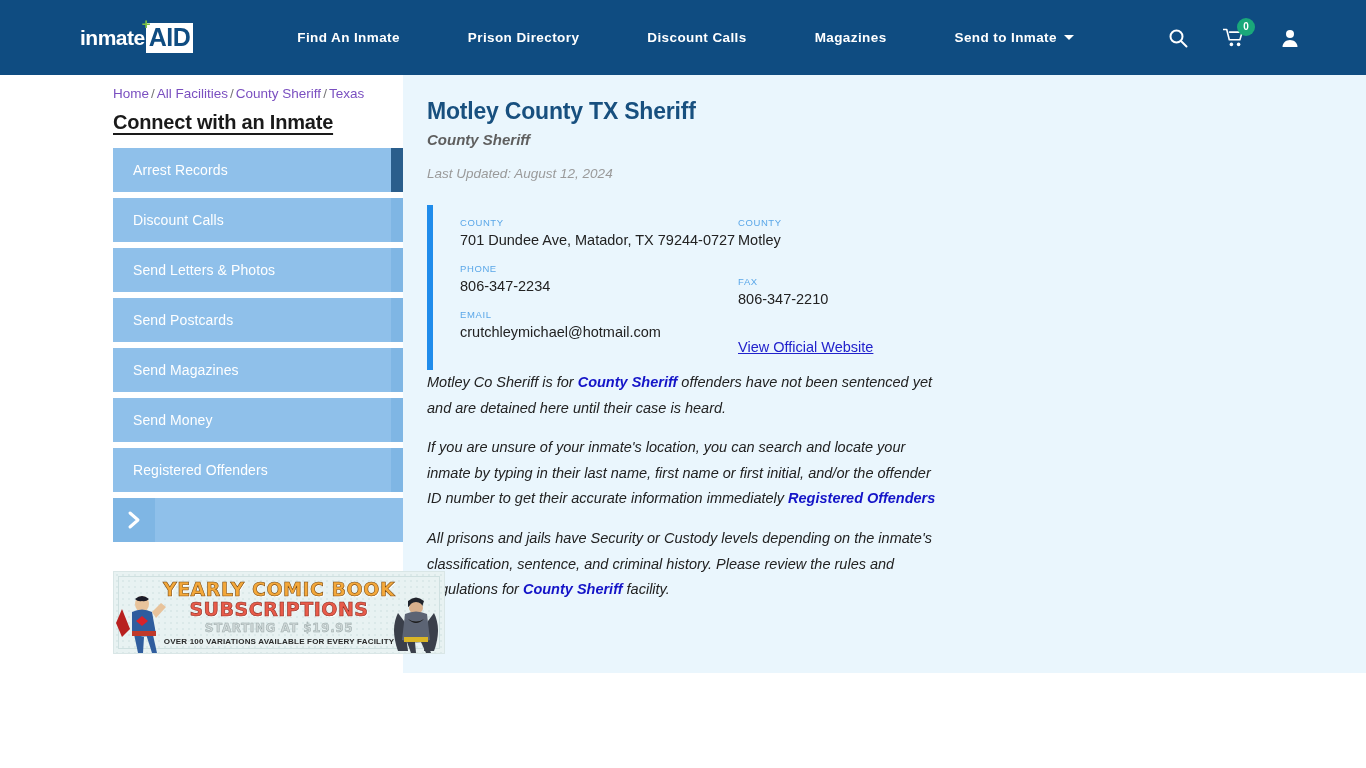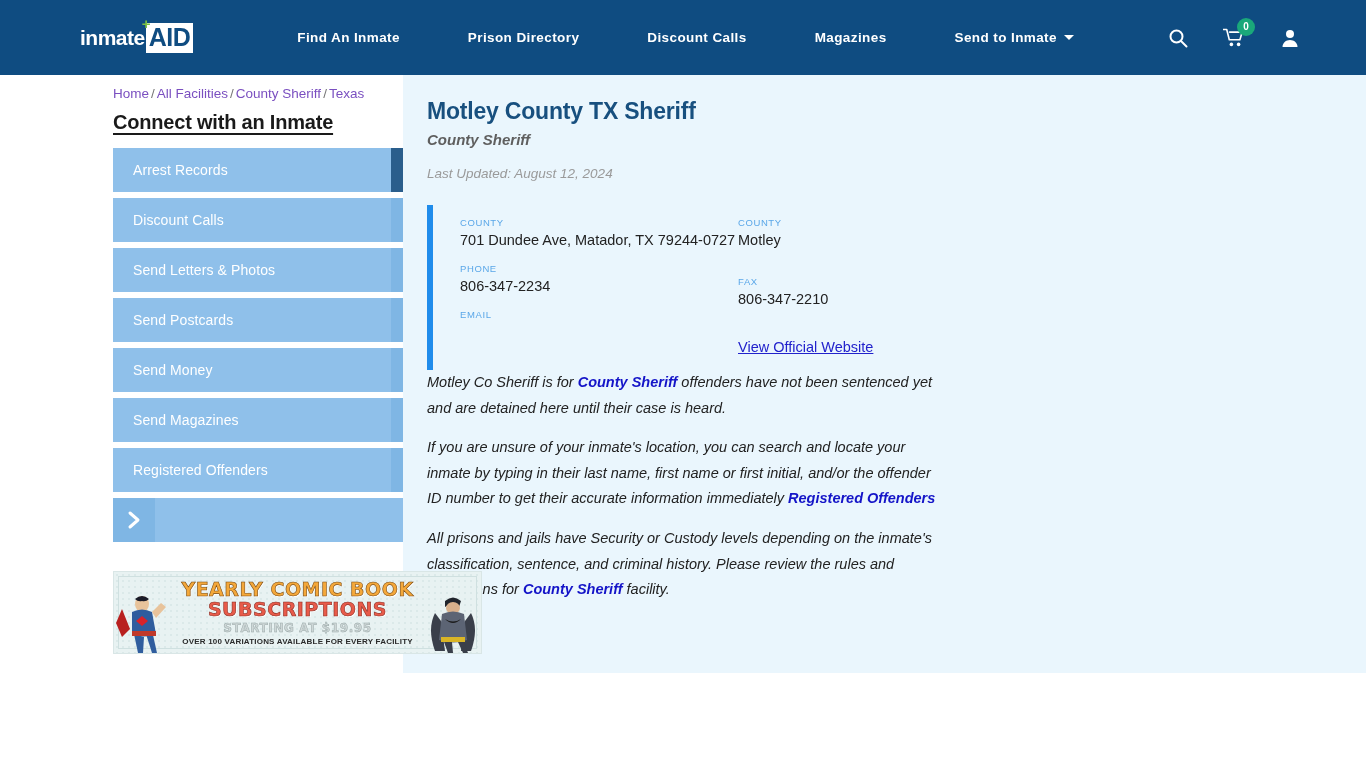--- a/index.html
+++ b/index.html
@@ -185,21 +185,21 @@
     display: flex;
     align-items: center;
     justify-content: center;
   }
   .side-item.active .arrow { background: #2a5e8c; }
   .side-item .arrow svg { display: block; }
 
   
   .ad-banner {
     margin-top: 29px;
-    width: 369px;
+    width: 332px;
     height: 83px;
     background: #e8f2f2;
     border: 1px solid #d9e6e6;
     position: relative;
     overflow: hidden;
     cursor: pointer;
   }
   .ad-dots {
     position: absolute; inset: 0;
     background-image: radial-gradient(#dbe9e9 1px, transparent 1px);
@@ -428,29 +428,29 @@
       </div>
       <div class="side-item">
         <div class="lbl">Send Postcards</div>
         <div class="arrow">
           <svg width="15" height="20" viewBox="0 0 15 20" fill="none" stroke="#ffffff" stroke-width="3" stroke-linecap="round" stroke-linejoin="round">
               <polyline points="3,3 11,10 3,17"></polyline>
             </svg>
         </div>
       </div>
       <div class="side-item">
+        <div class="lbl">Send Magazines</div>
+        <div class="arrow">
+          <svg width="15" height="20" viewBox="0 0 15 20" fill="none" stroke="#ffffff" stroke-width="3" stroke-linecap="round" stroke-linejoin="round">
+              <polyline points="3,3 11,10 3,17"></polyline>
+            </svg>
+        </div>
+      </div>
+      <div class="side-item">
         <div class="lbl">Send Money</div>
-        <div class="arrow">
-          <svg width="15" height="20" viewBox="0 0 15 20" fill="none" stroke="#ffffff" stroke-width="3" stroke-linecap="round" stroke-linejoin="round">
-              <polyline points="3,3 11,10 3,17"></polyline>
-            </svg>
-        </div>
-      </div>
-      <div class="side-item">
-        <div class="lbl">Send Magazines</div>
         <div class="arrow">
           <svg width="15" height="20" viewBox="0 0 15 20" fill="none" stroke="#ffffff" stroke-width="3" stroke-linecap="round" stroke-linejoin="round">
               <polyline points="3,3 11,10 3,17"></polyline>
             </svg>
         </div>
       </div>
       <div class="side-item">
         <div class="lbl">Registered Offenders</div>
         <div class="arrow">
           <svg width="15" height="20" viewBox="0 0 15 20" fill="none" stroke="#ffffff" stroke-width="3" stroke-linecap="round" stroke-linejoin="round">
@@ -512,20 +512,21 @@
           <div class="info-group">
             <div class="info-lbl">COUNTY</div>
             <div class="info-val">701 Dundee Ave, Matador, TX 79244-0727</div>
           </div>
           <div class="info-group">
             <div class="info-lbl">PHONE</div>
             <div class="info-val">806-347-2234</div>
           </div>
           <div class="info-group">
             <div class="info-lbl">EMAIL</div>
+            <div class="info-val">crutchleymichael@hotmail.com</div>
           </div>
         </div>
         <div class="info-col second">
           <div class="info-group">
             <div class="info-lbl">COUNTY</div>
             <div class="info-val">Motley</div>
           </div>
           <div class="info-group" style="margin-top:27px;">
             <div class="info-lbl">FAX</div>
             <div class="info-val">806-347-2210</div>

